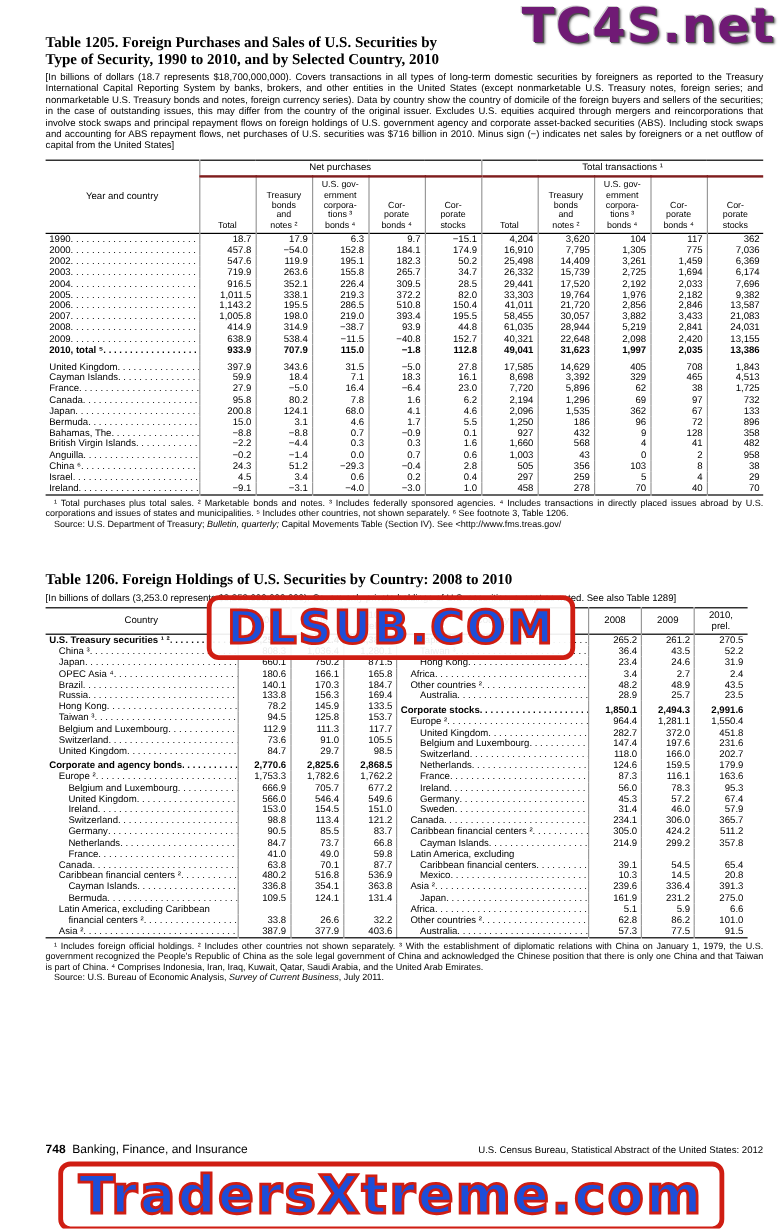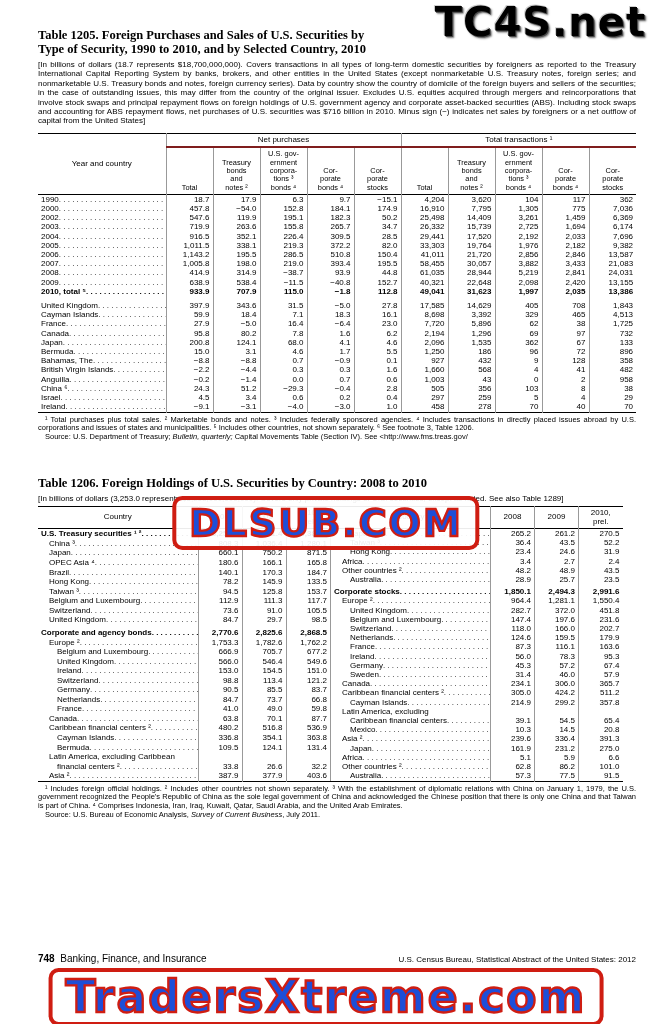--- a/index.html
+++ b/index.html
@@ -42,21 +42,21 @@
   table.t1206.right{border-left:1px solid #999}
 
   .pagefoot{position:absolute;left:38px;right:16px;top:953px;display:flex;
             justify-content:space-between;align-items:baseline}
   .pf-left{font-size:10px}
   .pf-left b{font-weight:bold}
   .pf-right{font-size:8px}
 
   .wm-top{position:absolute;top:2px;right:6px;z-index:5;
           font-family:"DejaVu Sans",sans-serif;font-weight:bold;font-size:40px;line-height:40px;
-          letter-spacing:1px;color:#000000;
+          letter-spacing:1px;color:#701a75;
           text-shadow:1px 1px 0 #4a4a4a,-1px -1px 0 #cfcfcf,2px 2px 2px #777}
   .wm-band{position:absolute;z-index:6;left:50%;transform:translateX(-50%);
            font-family:"DejaVu Sans",sans-serif;font-weight:900;color:#1d4ed8;white-space:nowrap;
            -webkit-text-stroke:2.3px #cf1d12;text-shadow:0 0 1px #cf1d12;
            border:4px solid #cf1d12;border-radius:10px;background:rgba(255,255,255,0.92);
            padding:0 13px;letter-spacing:2px}
   .wm-mid{top:496px;font-size:38px;line-height:46px}
   .wm-bottom{top:968px;font-size:44px;line-height:50px}
 </style>
 </head>
@@ -637,20 +637,31 @@
                   <span class="dots"></span>
                 </div>
               </td>
               <td class="num">140.1</td>
               <td class="num">170.3</td>
               <td class="num">184.7</td>
             </tr>
             <tr>
               <td class="stub">
                 <div class="stubwrap ind1">
+                  <span class="lbl">Russia</span>
+                  <span class="dots"></span>
+                </div>
+              </td>
+              <td class="num">133.8</td>
+              <td class="num">156.3</td>
+              <td class="num">169.4</td>
+            </tr>
+            <tr>
+              <td class="stub">
+                <div class="stubwrap ind1">
                   <span class="lbl">Hong Kong</span>
                   <span class="dots"></span>
                 </div>
               </td>
               <td class="num">78.2</td>
               <td class="num">145.9</td>
               <td class="num">133.5</td>
             </tr>
             <tr>
               <td class="stub">

